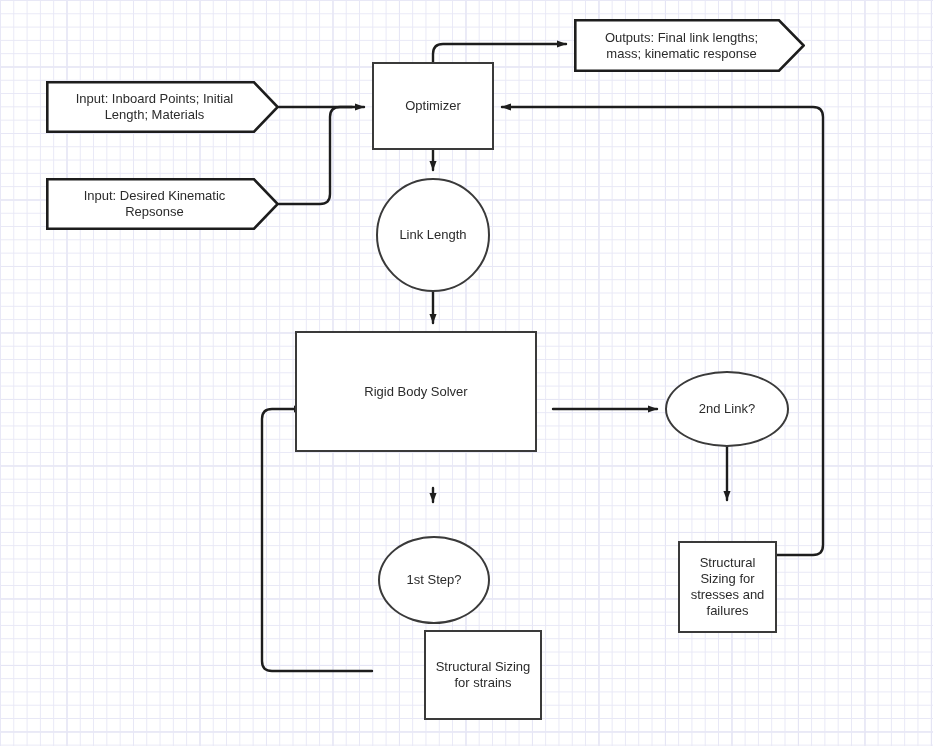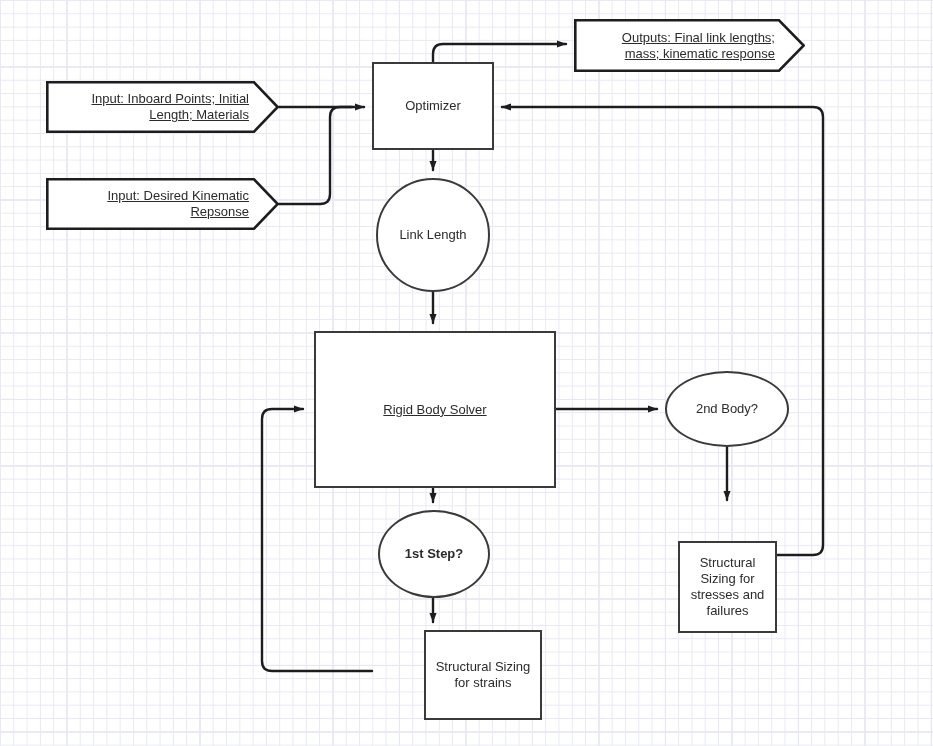--- a/index.html
+++ b/index.html
@@ -50,22 +50,21 @@
     border-radius: 50%;
   }
   .ellipse {
     border: 2px solid #3a3a3a;
     border-radius: 50%;
   }
   .pent {
     border: none;
     background: transparent;
     justify-content: flex-start;
-    text-align: right;
-    text-decoration: underline;
+    text-align: center;
   }
   .pent .pent-shape {
     position: absolute;
     left: 0; top: 0;
     width: 100%;
     height: 100%;
   }
   .pent .pent-label {
     position: relative;
     z-index: 1;
@@ -136,29 +135,29 @@
   </div>
 
   <div class="node rect" style="left:372px; top:62px; width:122px; height:88px;">
     <span class="node-label">Optimizer</span>
   </div>
 
   <div class="node circle" style="left:376px; top:178px; width:114px; height:114px;">
     <span class="node-label">Link Length</span>
   </div>
 
-  <div class="node rect" style="left:314px; top:331px; width:242px; height:157px;text-decoration:underline;">
+  <div class="node rect" style="left:295px; top:331px; width:242px; height:121px;">
     <span class="node-label">Rigid Body Solver</span>
   </div>
 
   <div class="node ellipse" style="left:665px; top:371px; width:124px; height:76px;">
-    <span class="node-label">2nd Body?</span>
+    <span class="node-label">2nd Link?</span>
   </div>
 
-  <div class="node ellipse" style="left:378px; top:510px; width:112px; height:88px;font-weight:bold;">
+  <div class="node ellipse" style="left:378px; top:536px; width:112px; height:88px;">
     <span class="node-label">1st Step?</span>
   </div>
 
   <div class="node rect" style="left:678px; top:508px; width:99px; height:92px;margin-top:33px;">
     <span class="node-label" style="padding:0 2px;">Structural Sizing for stresses and failures</span>
   </div>
 
   <div class="node rect" style="left:388px; top:630px; width:118px; height:90px;margin-left:36px;">
     <span class="node-label">Structural Sizing for strains</span>
   </div>

